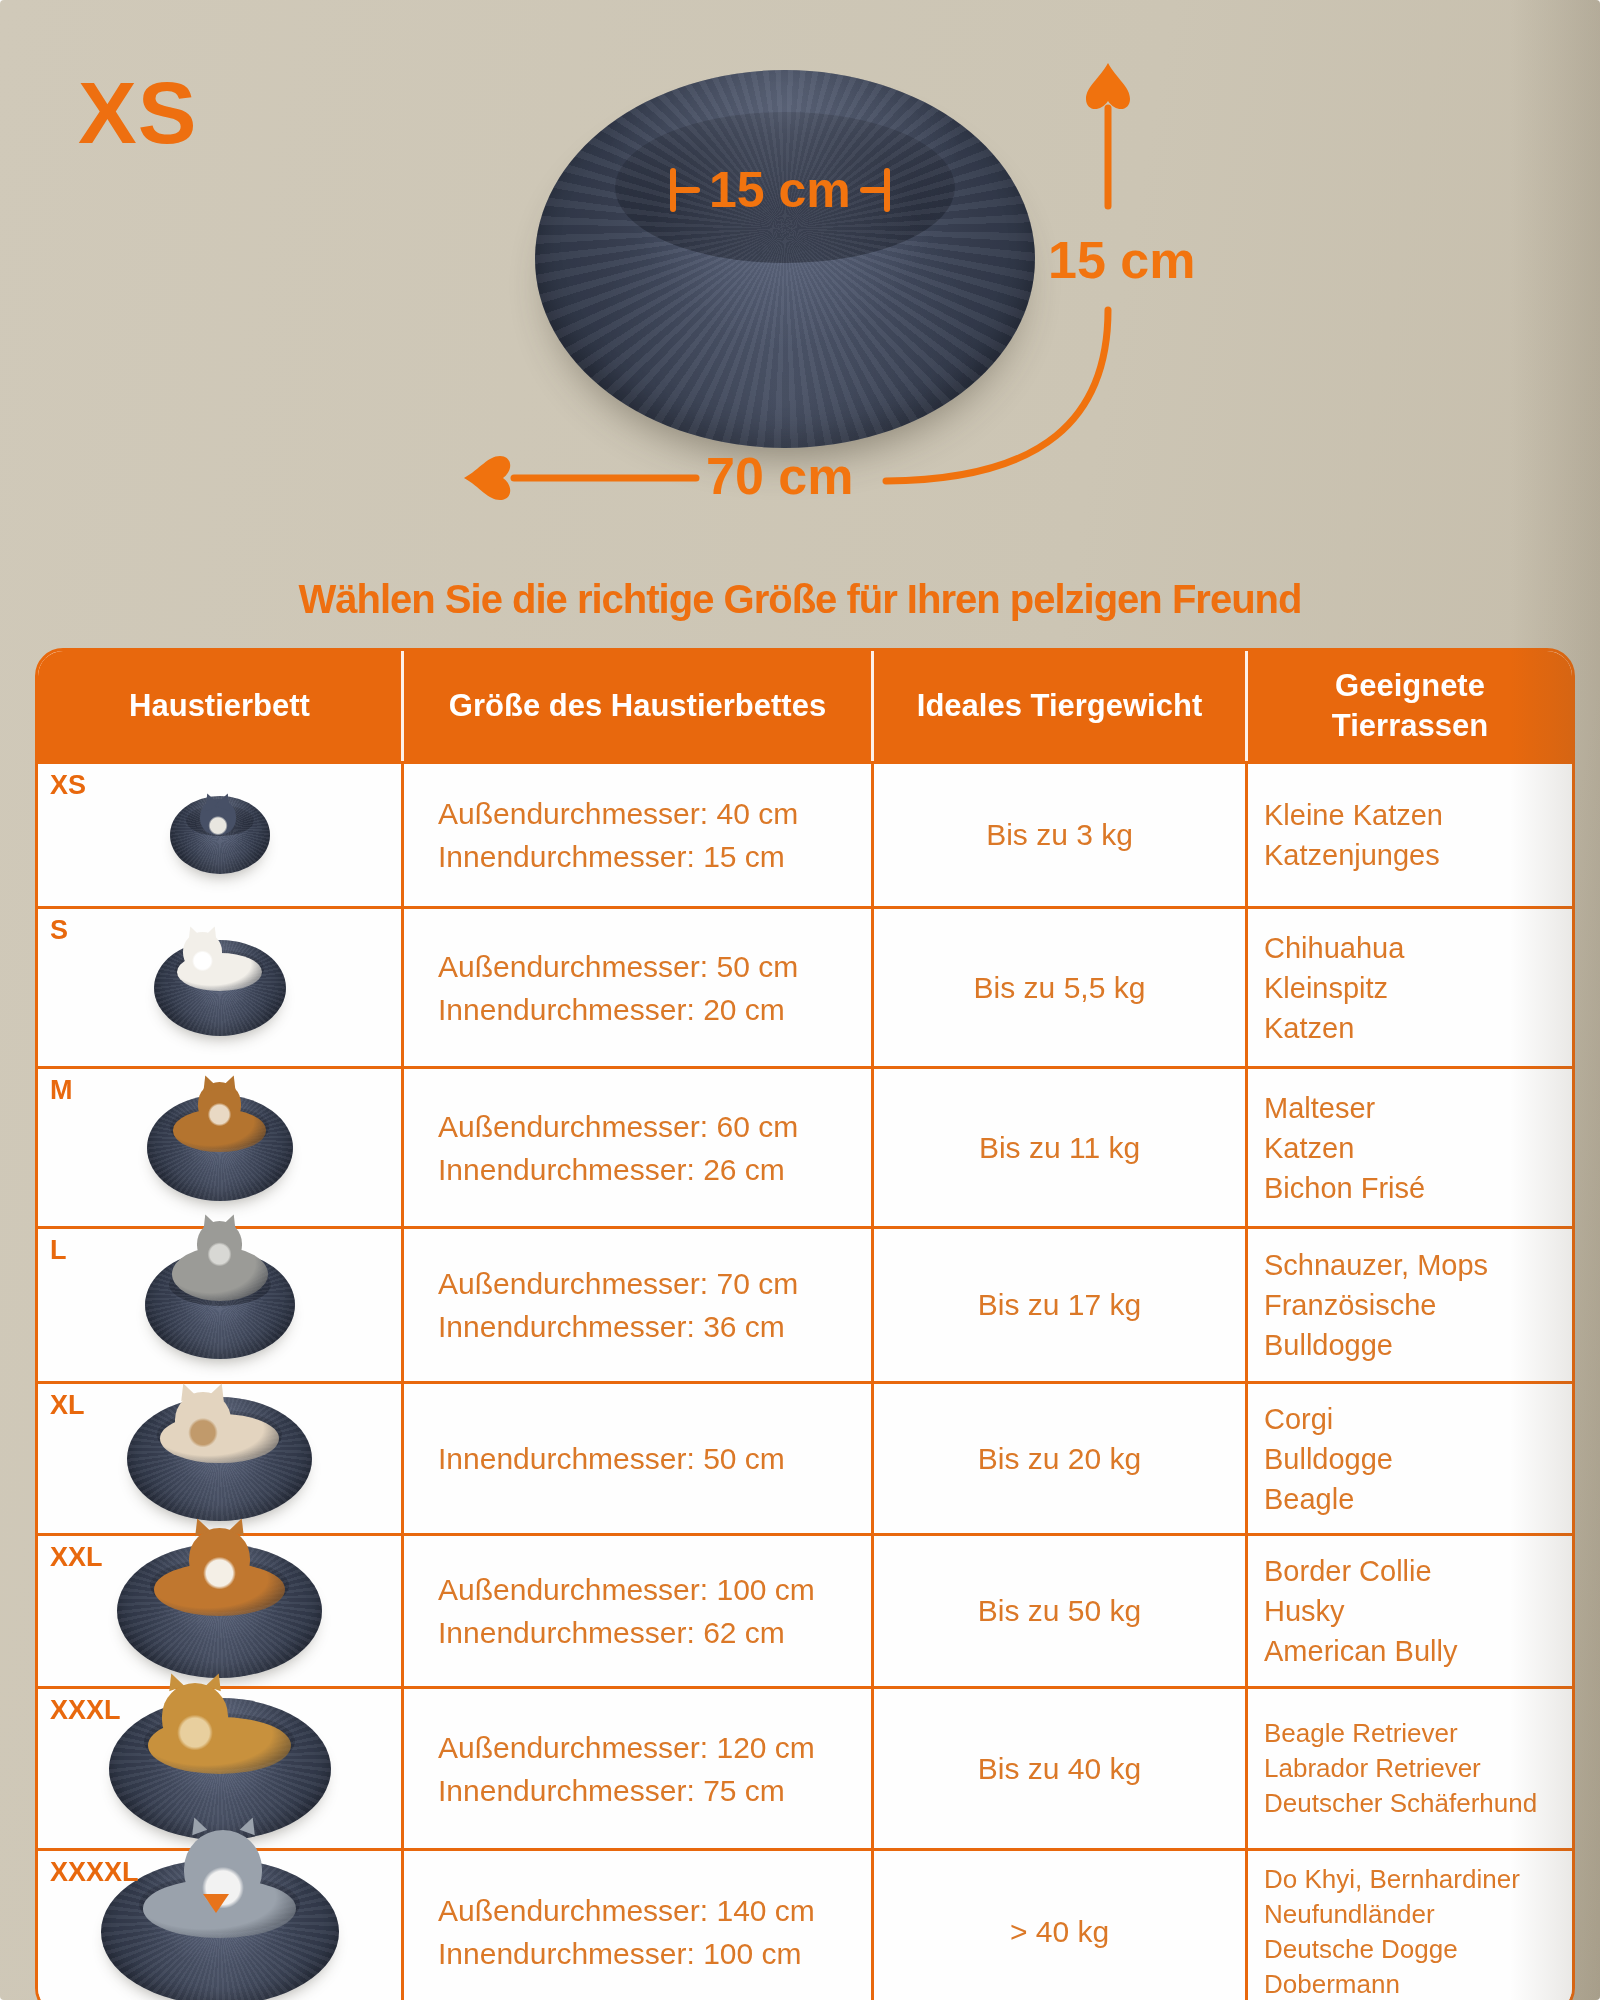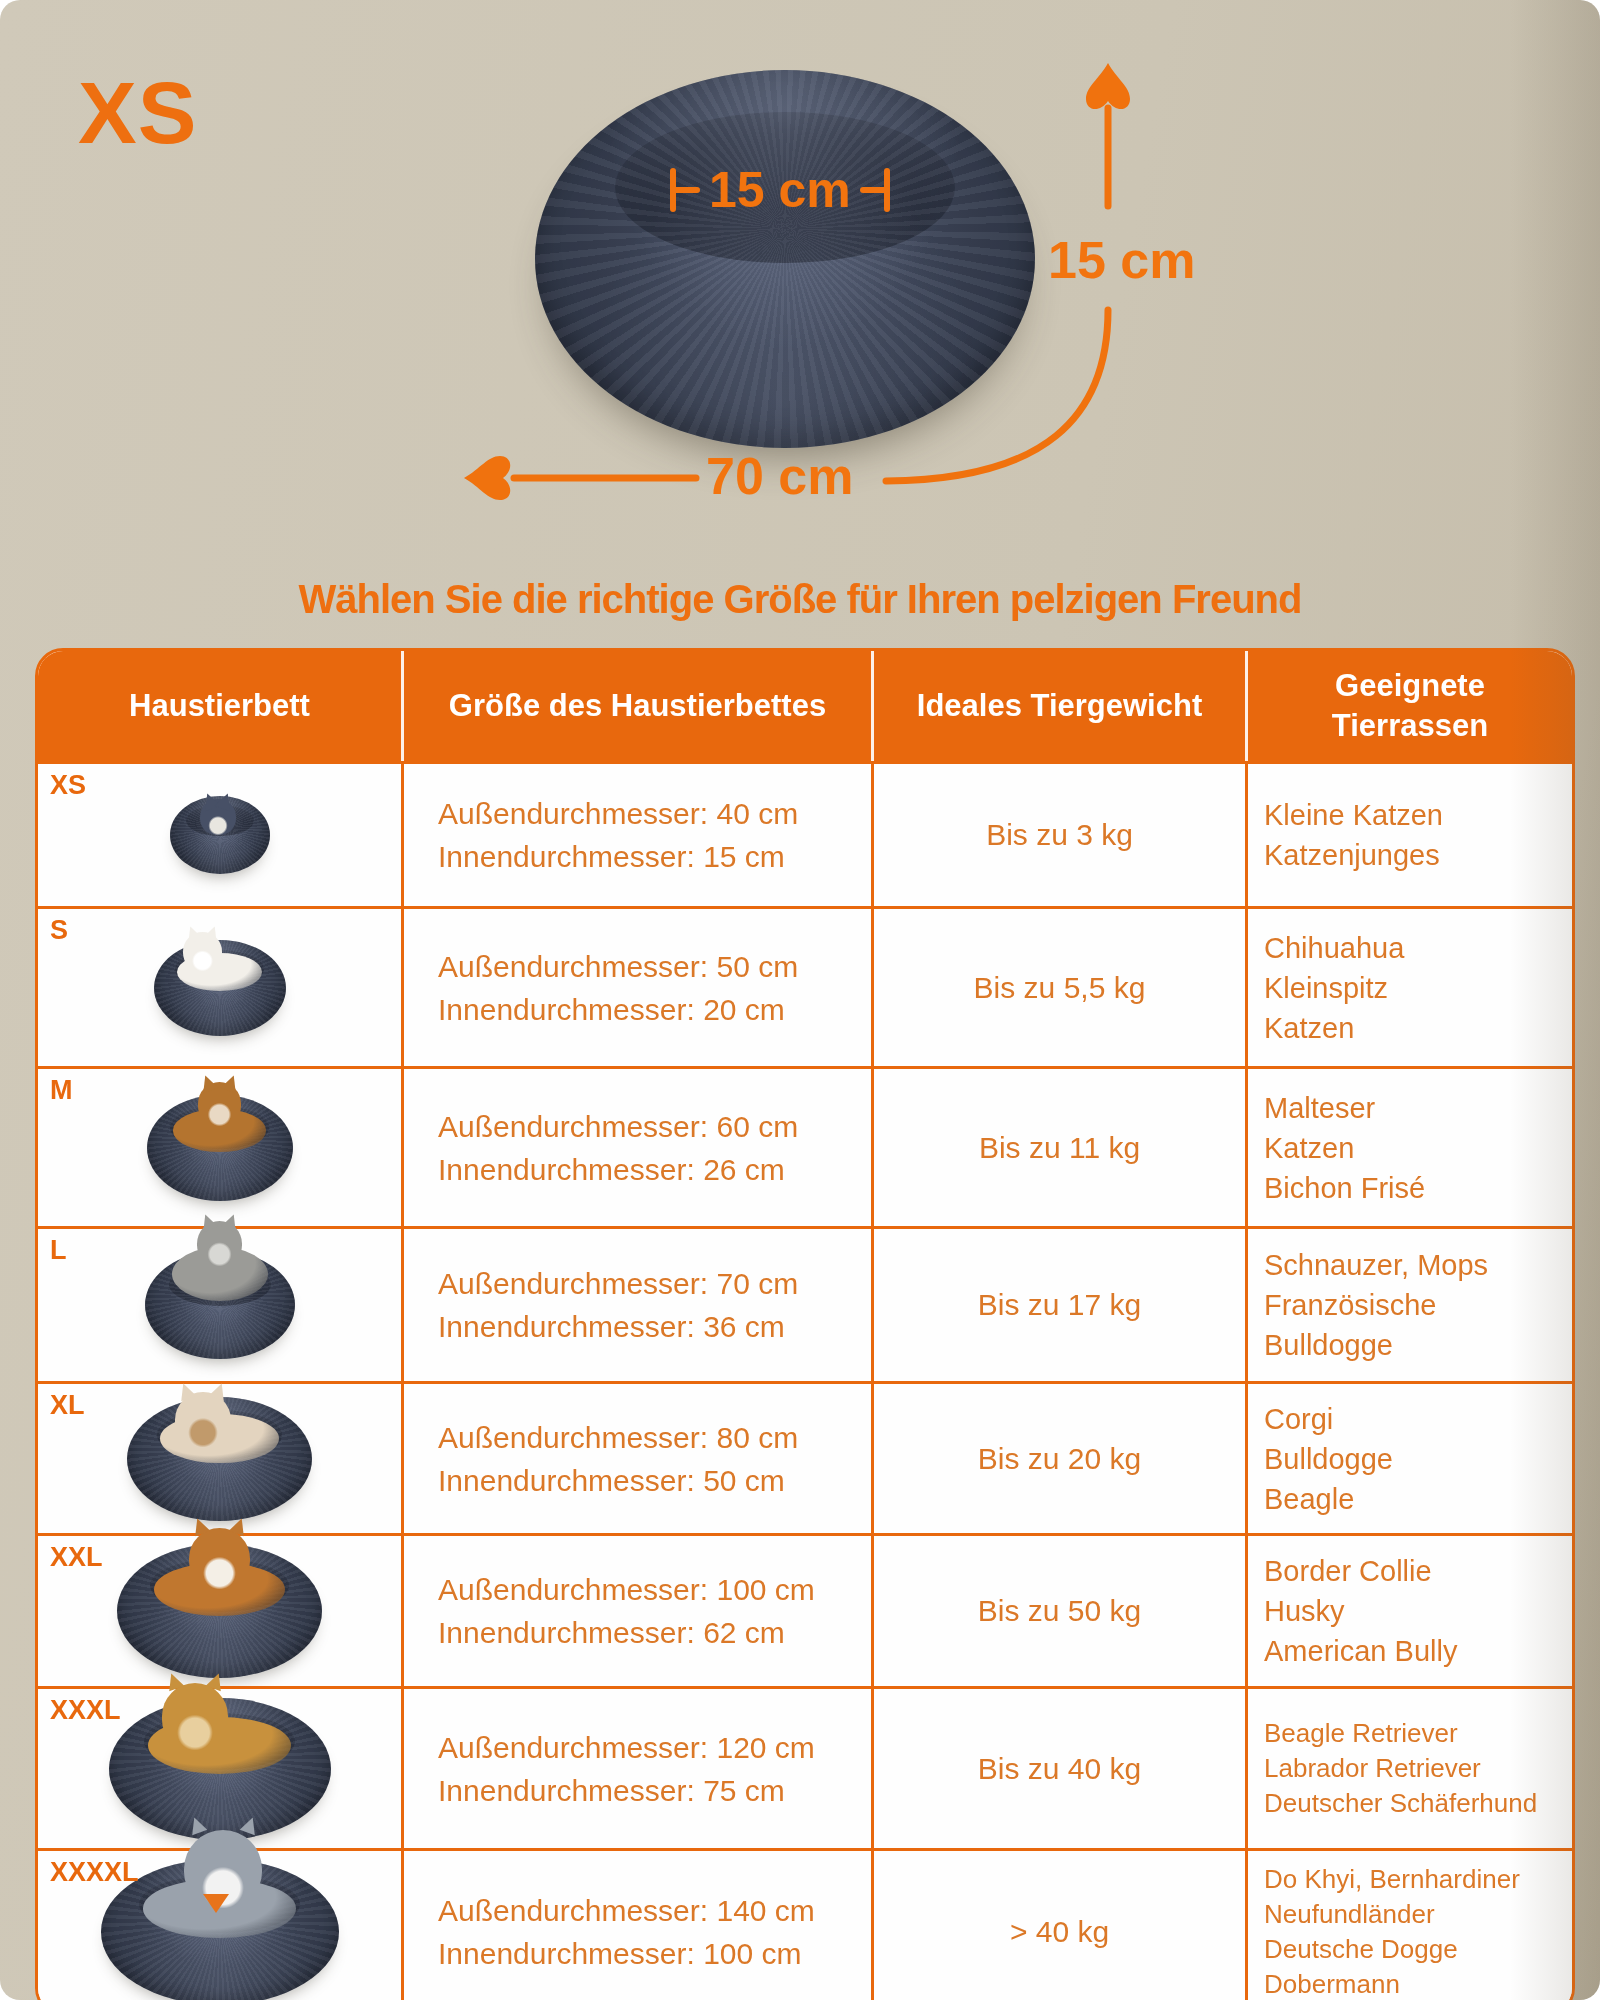--- a/index.html
+++ b/index.html
@@ -1,17 +1,17 @@
 <!DOCTYPE html>
 <html><head>
 <meta charset="utf-8">
 <style>
   html,body{margin:0;padding:0;background:#ffffff;}
   body{width:1600px;height:2000px;position:relative;font-family:"Liberation Sans",sans-serif;}
-  .canvas{position:absolute;inset:0;border-radius:20px;overflow:hidden;
+  .canvas{position:absolute;inset:0;border-radius:4px;overflow:hidden;
     background:linear-gradient(100deg,#D0C9B9 0%,#CCC5B4 60%,#C6BEAC 88%,#B8AF9B 100%);}
   .canvas::after{content:'';position:absolute;top:0;right:0;bottom:0;width:90px;
     background:linear-gradient(90deg,rgba(0,0,0,0),rgba(90,80,60,.18));pointer-events:none;}
 
   
   .hero{position:relative;height:560px;}
   .hero-size{position:absolute;left:78px;top:62px;font-size:88px;font-weight:bold;color:#EE6F10;letter-spacing:1px;}
   .bedimg{position:relative;border-radius:50%;
     background:radial-gradient(ellipse at 50% 45%,#4C556C 0%,#3C4457 42%,#2E3545 76%,#242A36 100%);
     box-shadow:0 26px 40px -18px rgba(60,54,40,.45), inset 0 -14px 24px rgba(0,0,0,.25);}
@@ -223,21 +223,20 @@
 
     <div class="t-row r5">
       <span class="size-tag">XL</span>
       <div class="td c1">
           <div class="bedimg b5 p-xl">
             <i class="pet-head"></i>
             <i class="pet-body"></i>
           </div>
         </div>
       <div class="td c2">
-        <div class="dimline">Außendurchmesser: 80 cm</div>
         <div class="dimline">Innendurchmesser: 50 cm</div>
       </div>
       <div class="td c3">
           <div class="weight">Bis zu 20 kg</div>
         </div>
       <div class="td c4">
         <span>Corgi</span>
         <span>Bulldogge</span>
         <span>Beagle</span>
         <span></span>

